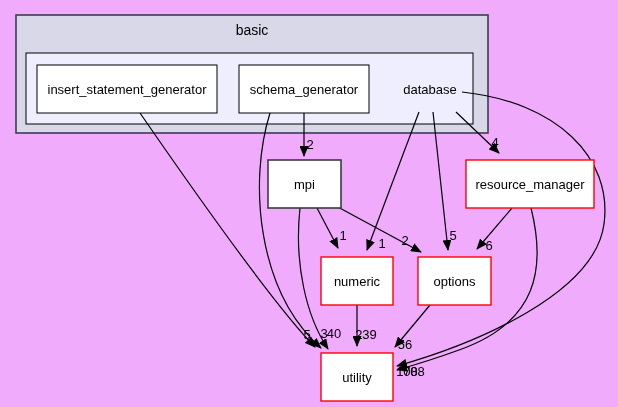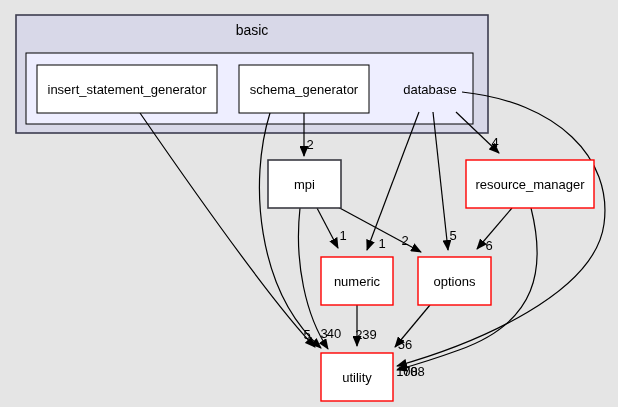--- a/index.html
+++ b/index.html
@@ -5,21 +5,21 @@
   html, body {
     margin: 0;
     padding: 0;
     background: #ffffff;
     font-family: "Liberation Sans", "DejaVu Sans", sans-serif;
   }
   .canvas {
     position: relative;
     width: 618px;
     height: 407px;
-    background: #e5e5e5;
+    background: #f0abfc;
     overflow: hidden;
   }
   svg text {
     font-family: "Liberation Sans", "DejaVu Sans", sans-serif;
     fill: #000000;
   }
   svg .cluster-label { font-size: 14px; }
   svg .node-label    { font-size: 13px; }
   svg .edge-label    { font-size: 13px; }
 </style>

